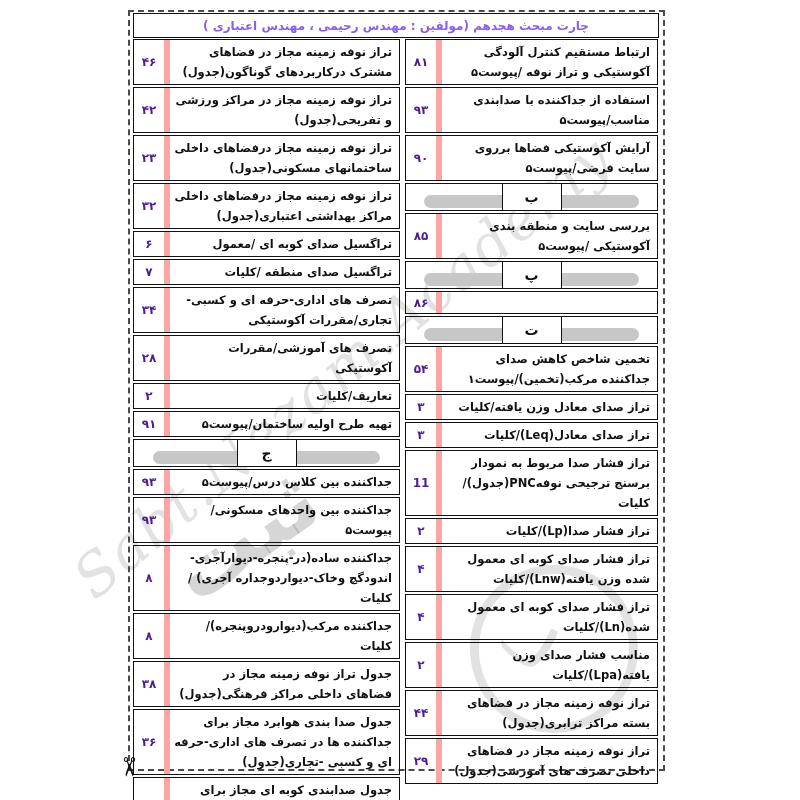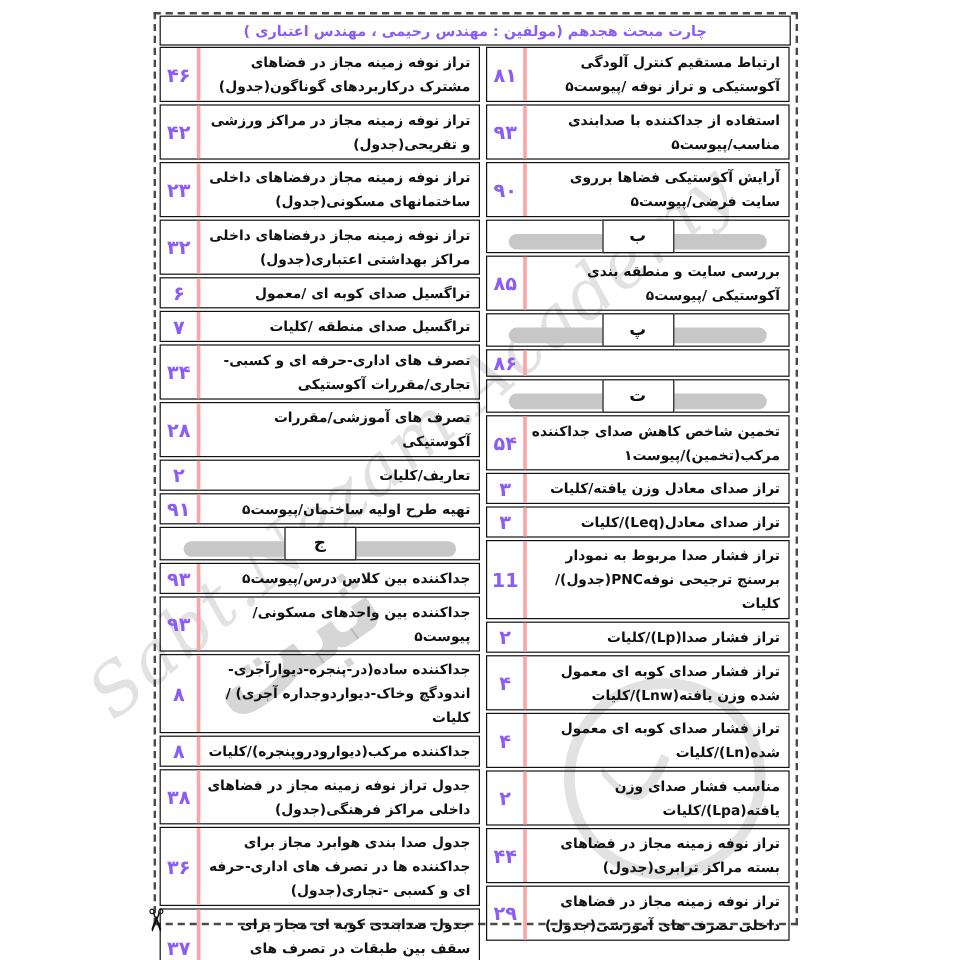--- a/index.html
+++ b/index.html
@@ -54,23 +54,23 @@
     display:flex;direction:rtl;gap:5px;align-items:flex-start;
   }
   .col{display:flex;flex-direction:column;gap:2px;flex:none;}
   .col-a{width:253px;}   
   .col-b{width:267px;}
   .trow{
     display:flex;direction:ltr;border:1px solid #111;background:transparent;
     min-height:21px;align-items:stretch;
   }
   .num{
-    width:30px;flex:none;border-right:3px solid #fca5a5;
+    width:30px;flex:none;border-right:6px solid #fca5a5;
     display:flex;align-items:center;justify-content:center;
-    font-weight:bold;font-size:16px;color:#8b5cf6;
+    font-weight:bold;font-size:12px;color:#4c1d95;
   }
   .txt{
     flex:1;direction:rtl;
     padding:2px 7px 2px 4px;
     font-weight:bold;font-size:11.5px;line-height:20px;color:#111;
     display:flex;align-items:center;
   }
   .txt>span{display:block;width:100%;}
   .hdr{
     position:relative;border:1px solid #111;min-height:26px;background:transparent;

